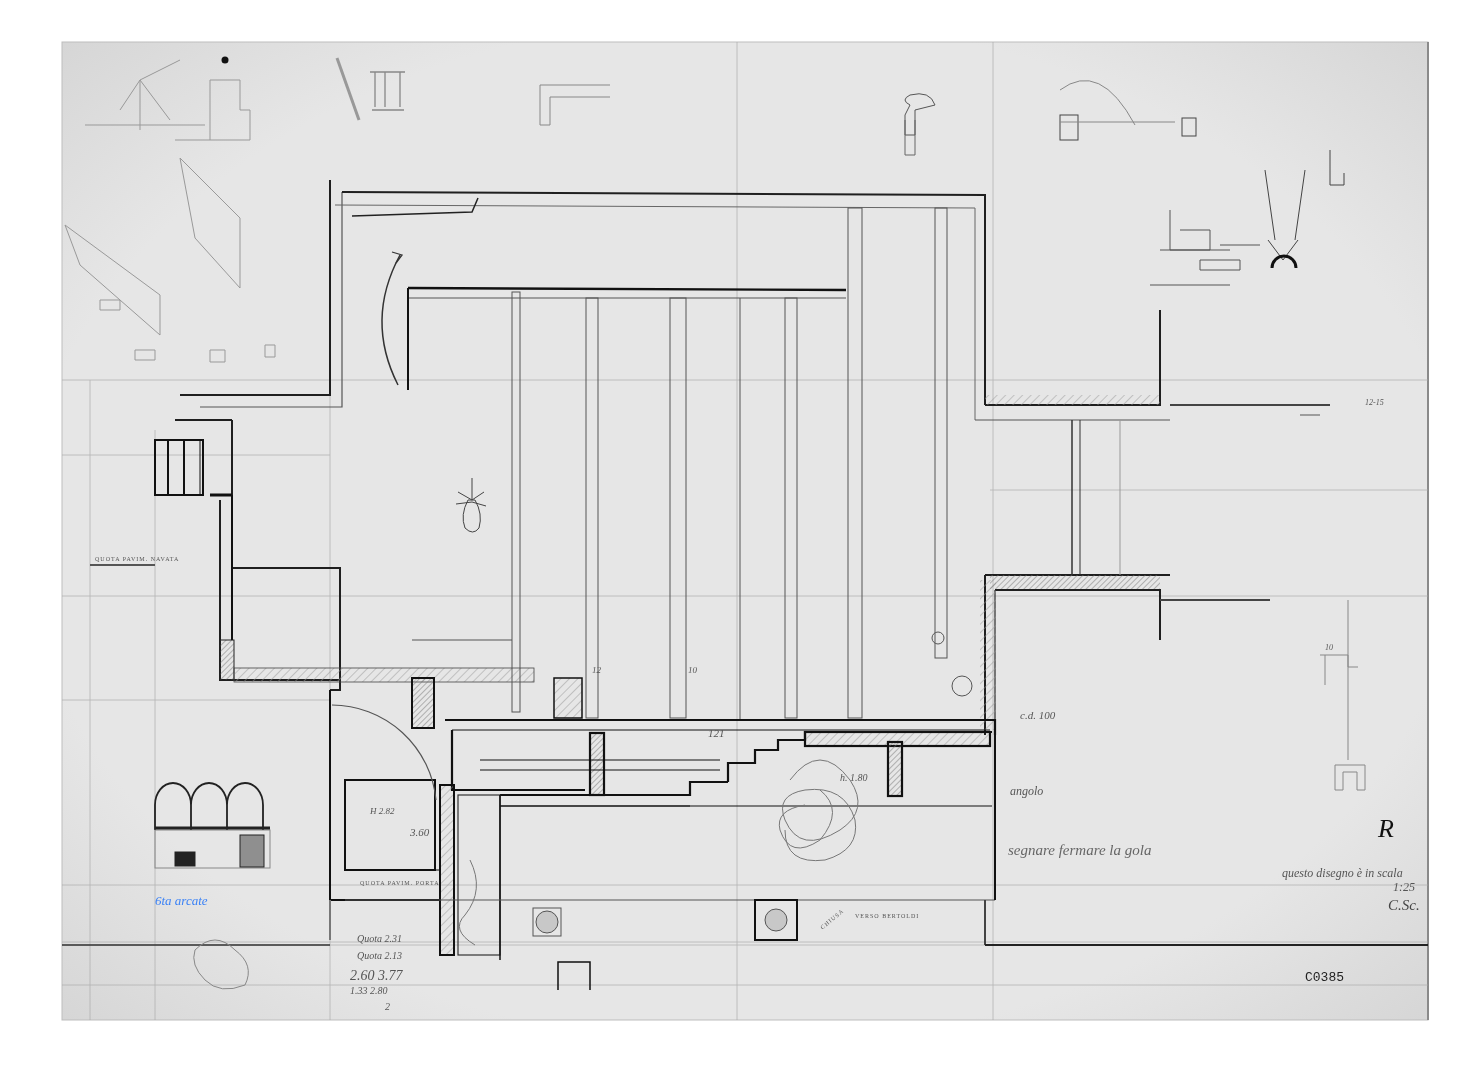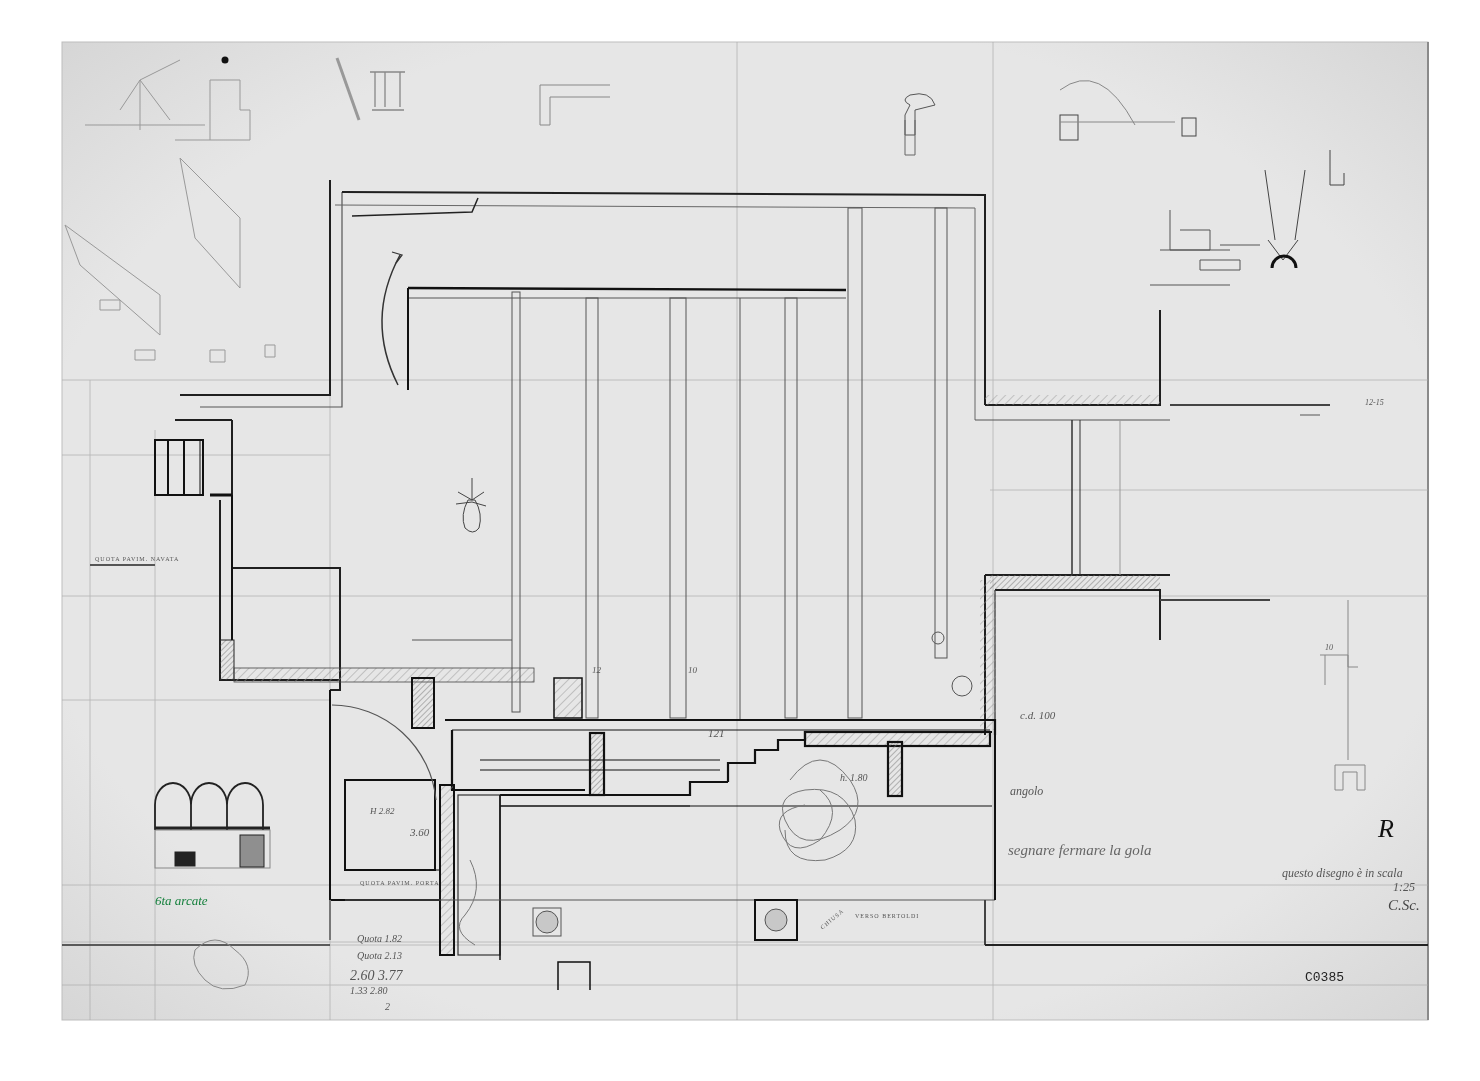--- a/index.html
+++ b/index.html
@@ -218,26 +218,26 @@
 </div>
 
 <div class="note" style="left:1282px; top:866px; font-size:12px;">questo disegno è in scala</div>
 <div class="note" style="left:1393px; top:880px; font-size:12px;">1:25</div>
 <div class="note" style="left:1388px; top:897px; font-size:15px; color:#444;">C.Sc.</div>
 <div class="stamp" style="left:1305px; top:970px;">C0385</div>
 <div class="initial" style="left:1378px; top:814px;">R</div>
 <div class="note" style="left:1020px; top:709px; font-size:11px;">c.d. 100</div>
 <div class="note" style="left:1010px; top:784px; font-size:12px;">angolo</div>
 <div class="note" style="left:1008px; top:842px; font-size:15px; color:#666;">segnare fermare la gola</div>
-<div class="note" style="left:155px; top:893px; font-size:13px; color:#15803d;">6ta arcate</div>
+<div class="note" style="left:155px; top:893px; font-size:13px; color:#3b82f6;">6ta arcate</div>
 <div class="note small" style="left:95px; top:556px; font-size:6px;">QUOTA PAVIM. NAVATA</div>
 <div class="note" style="left:370px; top:806px; font-size:9px;text-align:right;">H 2.82</div>
 <div class="note" style="left:388px; top:826px; font-size:11px;margin-left:22px;">3.60</div>
 <div class="note small" style="left:360px; top:880px; font-size:6px;">QUOTA PAVIM. PORTA</div>
-<div class="note" style="left:357px; top:933px; font-size:10px;">Quota 1.82</div>
+<div class="note" style="left:357px; top:933px; font-size:10px;">Quota 2.31</div>
 <div class="note" style="left:357px; top:950px; font-size:10px;">Quota 2.13</div>
 <div class="note" style="left:350px; top:968px; font-size:14px;">2.60 3.77</div>
 <div class="note" style="left:350px; top:985px; font-size:10px;">1.33 2.80</div>
 <div class="note" style="left:385px; top:1001px; font-size:10px;">2</div>
 <div class="note" style="left:708px; top:727px; font-size:11px;">121</div>
 <div class="note" style="left:592px; top:665px; font-size:9px;">12</div>
 <div class="note" style="left:688px; top:665px; font-size:9px;">10</div>
 <div class="note" style="left:808px; top:772px; font-size:10px;margin-left:32px;">h. 1.80</div>
 <div class="note small" style="left:818px; top:916px; font-size:6px; transform:rotate(-40deg);">CHIUSA</div>
 <div class="note small" style="left:855px; top:913px; font-size:6px;">VERSO BERTOLDI</div>

